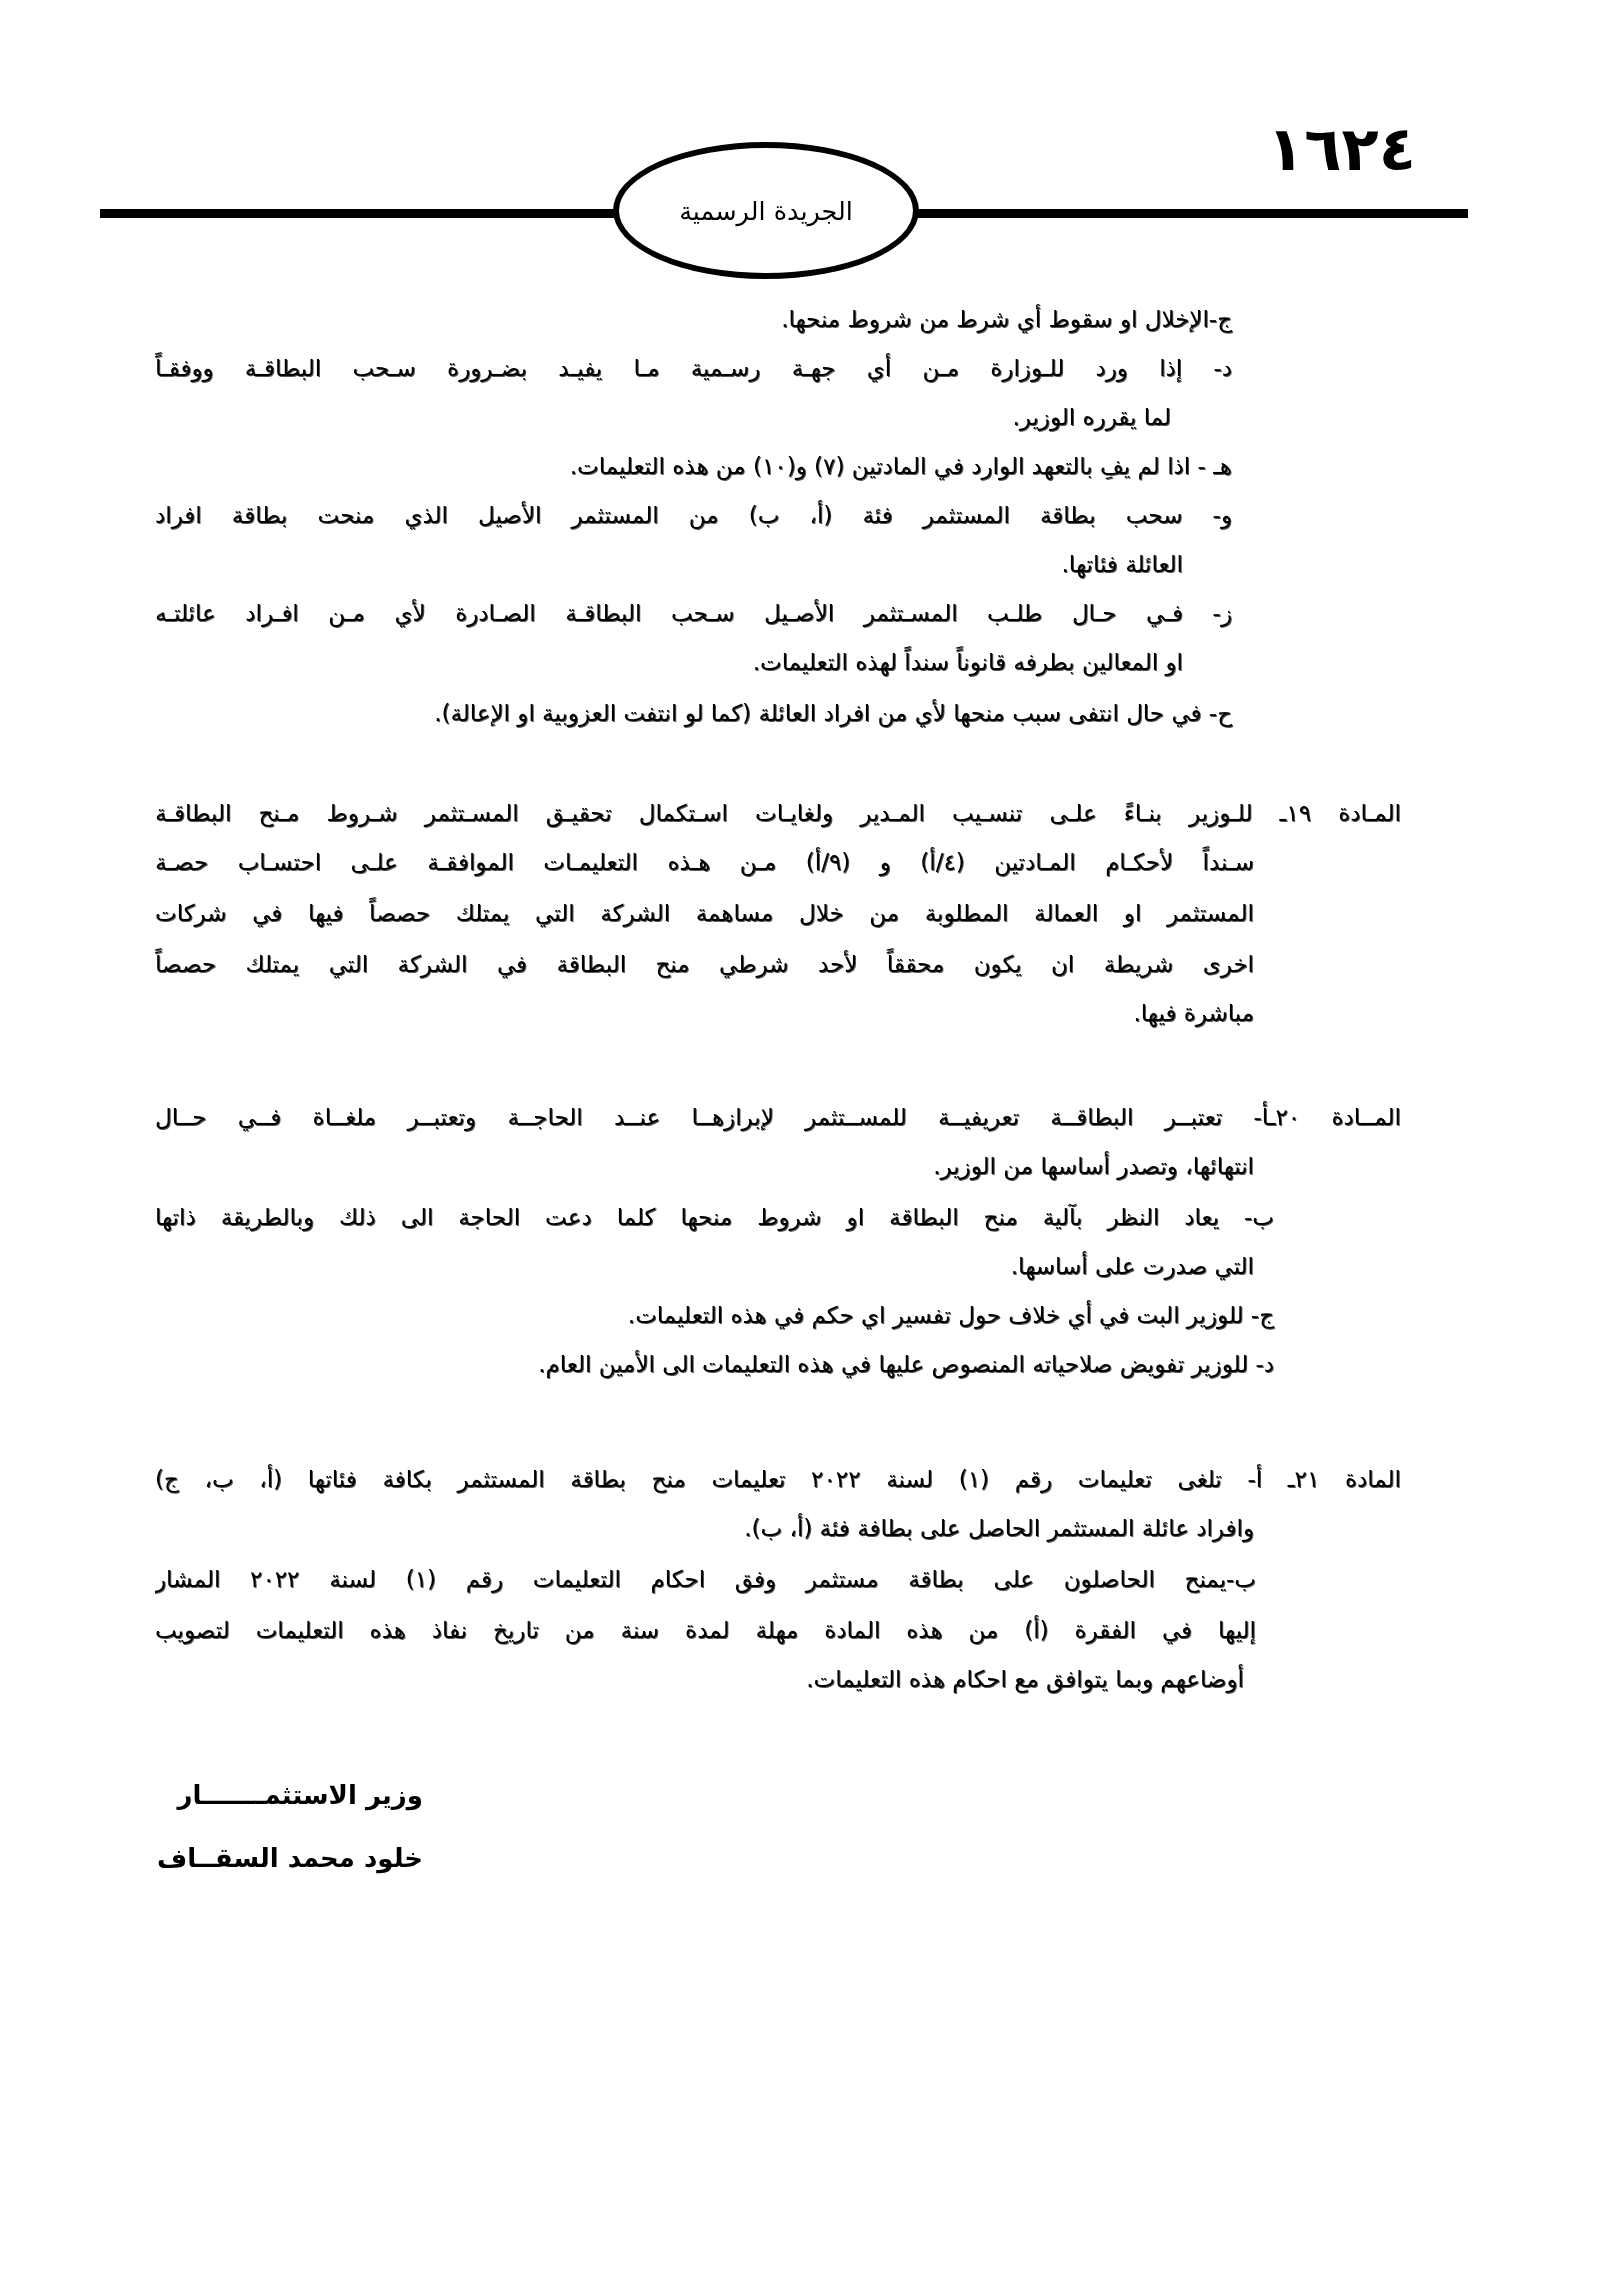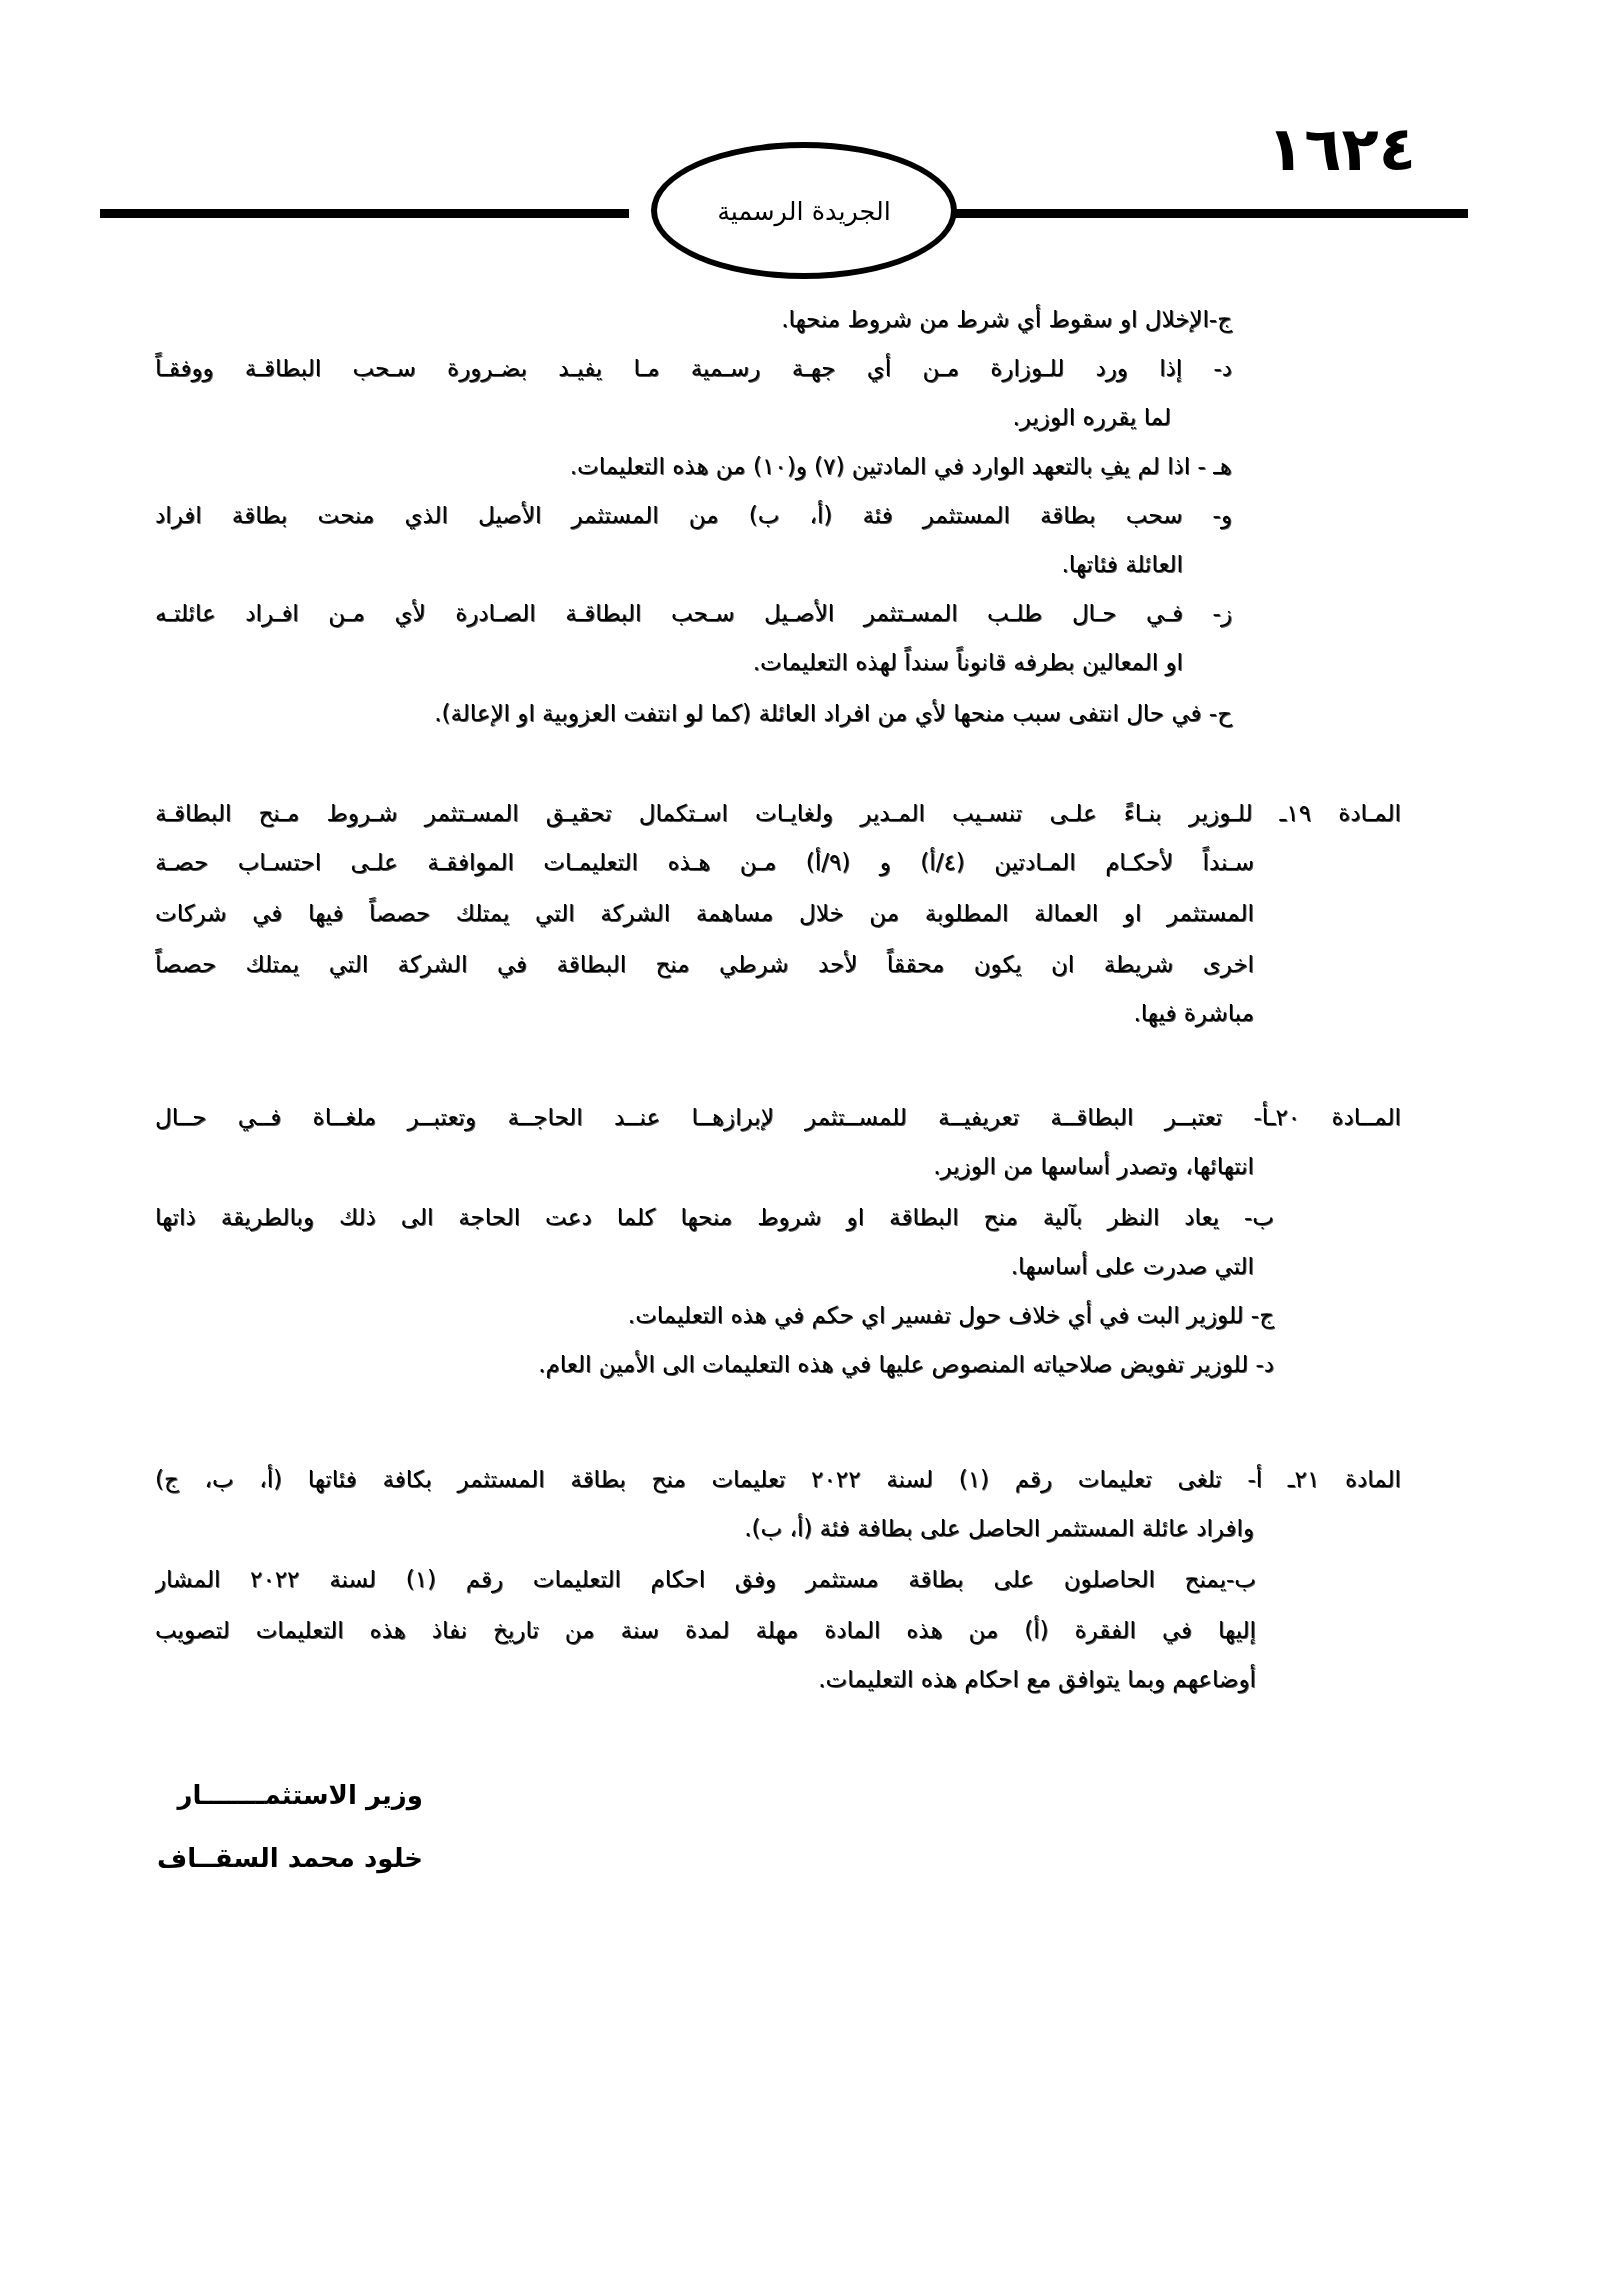--- a/index.html
+++ b/index.html
@@ -3,21 +3,21 @@
 <meta charset="utf-8">
 <style>
   html, body { margin: 0; padding: 0; background: #ffffff; }
   body { width: 1621px; height: 2293px; position: relative; overflow: hidden;
          font-family: "DejaVu Sans", "Liberation Sans", sans-serif; color: #000; }
   .page-number { position: absolute; left: 1274px; top: 114px; width: 142px; text-align: center;
                  font-family: "DejaVu Sans", sans-serif; font-size: 61px; font-weight: bold; direction: rtl; line-height: 69px; letter-spacing: 5.9px; }
   .rule { position: absolute; top: 209px; height: 8.8px; background: #000; }
   .rule.left { left: 100px; width: 529px; }
   .rule.right { left: 917px; width: 551px; }
-  .masthead { position: absolute; left: 651px; top: 142px; width: 306px; height: 137px;
+  .masthead { position: absolute; left: 613px; top: 142px; width: 306px; height: 137px;
               border: 6.9px solid #000; border-radius: 50%; background: #fff; box-sizing: border-box;
               display: flex; align-items: center; justify-content: center; }
   .masthead span { font-size: 25.5px; font-weight: normal; direction: rtl; }
   .line { position: absolute; font-size: 23px; font-weight: normal; line-height: 39px; white-space: nowrap;
           direction: rtl; text-shadow: 1px 1px 0 #555; }
   .just { text-align: justify; text-align-last: justify; white-space: normal; overflow: hidden; height: 39px; }
   .sig { position: absolute; font-size: 26px; font-weight: bold; direction: rtl; white-space: nowrap; line-height: 39px; }
 </style>
 </head>
 <body>
@@ -49,17 +49,17 @@
 <div class="line" style="right:367px; top:1147px;">انتهائها، وتصدر أساسها من الوزير.</div>
 <div class="line just" style="right:347px; left:155px; top:1198px;">ب- يعاد النظر بآلية منح البطاقة او شروط منحها كلما دعت الحاجة الى ذلك وبالطريقة ذاتها</div>
 <div class="line" style="right:367px; top:1247px;">التي صدرت على أساسها.</div>
 <div class="line" style="right:347px; top:1296px;">ج-  للوزير البت في أي خلاف حول تفسير اي حكم في هذه التعليمات.</div>
 <div class="line" style="right:347px; top:1345px;">د-  للوزير تفويض صلاحياته المنصوص عليها في هذه التعليمات الى الأمين العام.</div>
 
 <div class="line just" style="right:220px; left:155px; top:1460px;">المادة ٢١ـ أ- تلغى تعليمات رقم (١) لسنة ٢٠٢٢ تعليمات منح بطاقة المستثمر بكافة فئاتها (أ، ب، ج)</div>
 <div class="line" style="right:367px; top:1509px;">وافراد عائلة المستثمر الحاصل على بطافة فئة (أ، ب).</div>
 <div class="line just" style="right:365px; left:155px; top:1560px;">ب-يمنح الحاصلون على بطاقة مستثمر وفق احكام التعليمات رقم (١) لسنة ٢٠٢٢ المشار</div>
 <div class="line just" style="right:365px; left:155px; top:1611px;">إليها في الفقرة (أ) من هذه المادة مهلة لمدة سنة من تاريخ نفاذ هذه التعليمات لتصويب</div>
-<div class="line" style="right:365px; top:1660px;">أوضاعهم وبما يتوافق مع احكام هذه التعليمات.</div>
+<div class="line" style="right:377px; top:1660px;">أوضاعهم وبما يتوافق مع احكام هذه التعليمات.</div>
 
 <div class="sig" style="right:1198px; top:1776px;">وزير الاستثمـــــــار</div>
 <div class="sig" style="right:1198px; top:1839px;">خلود محمد السقــاف</div>
 
 
 </body></html>

